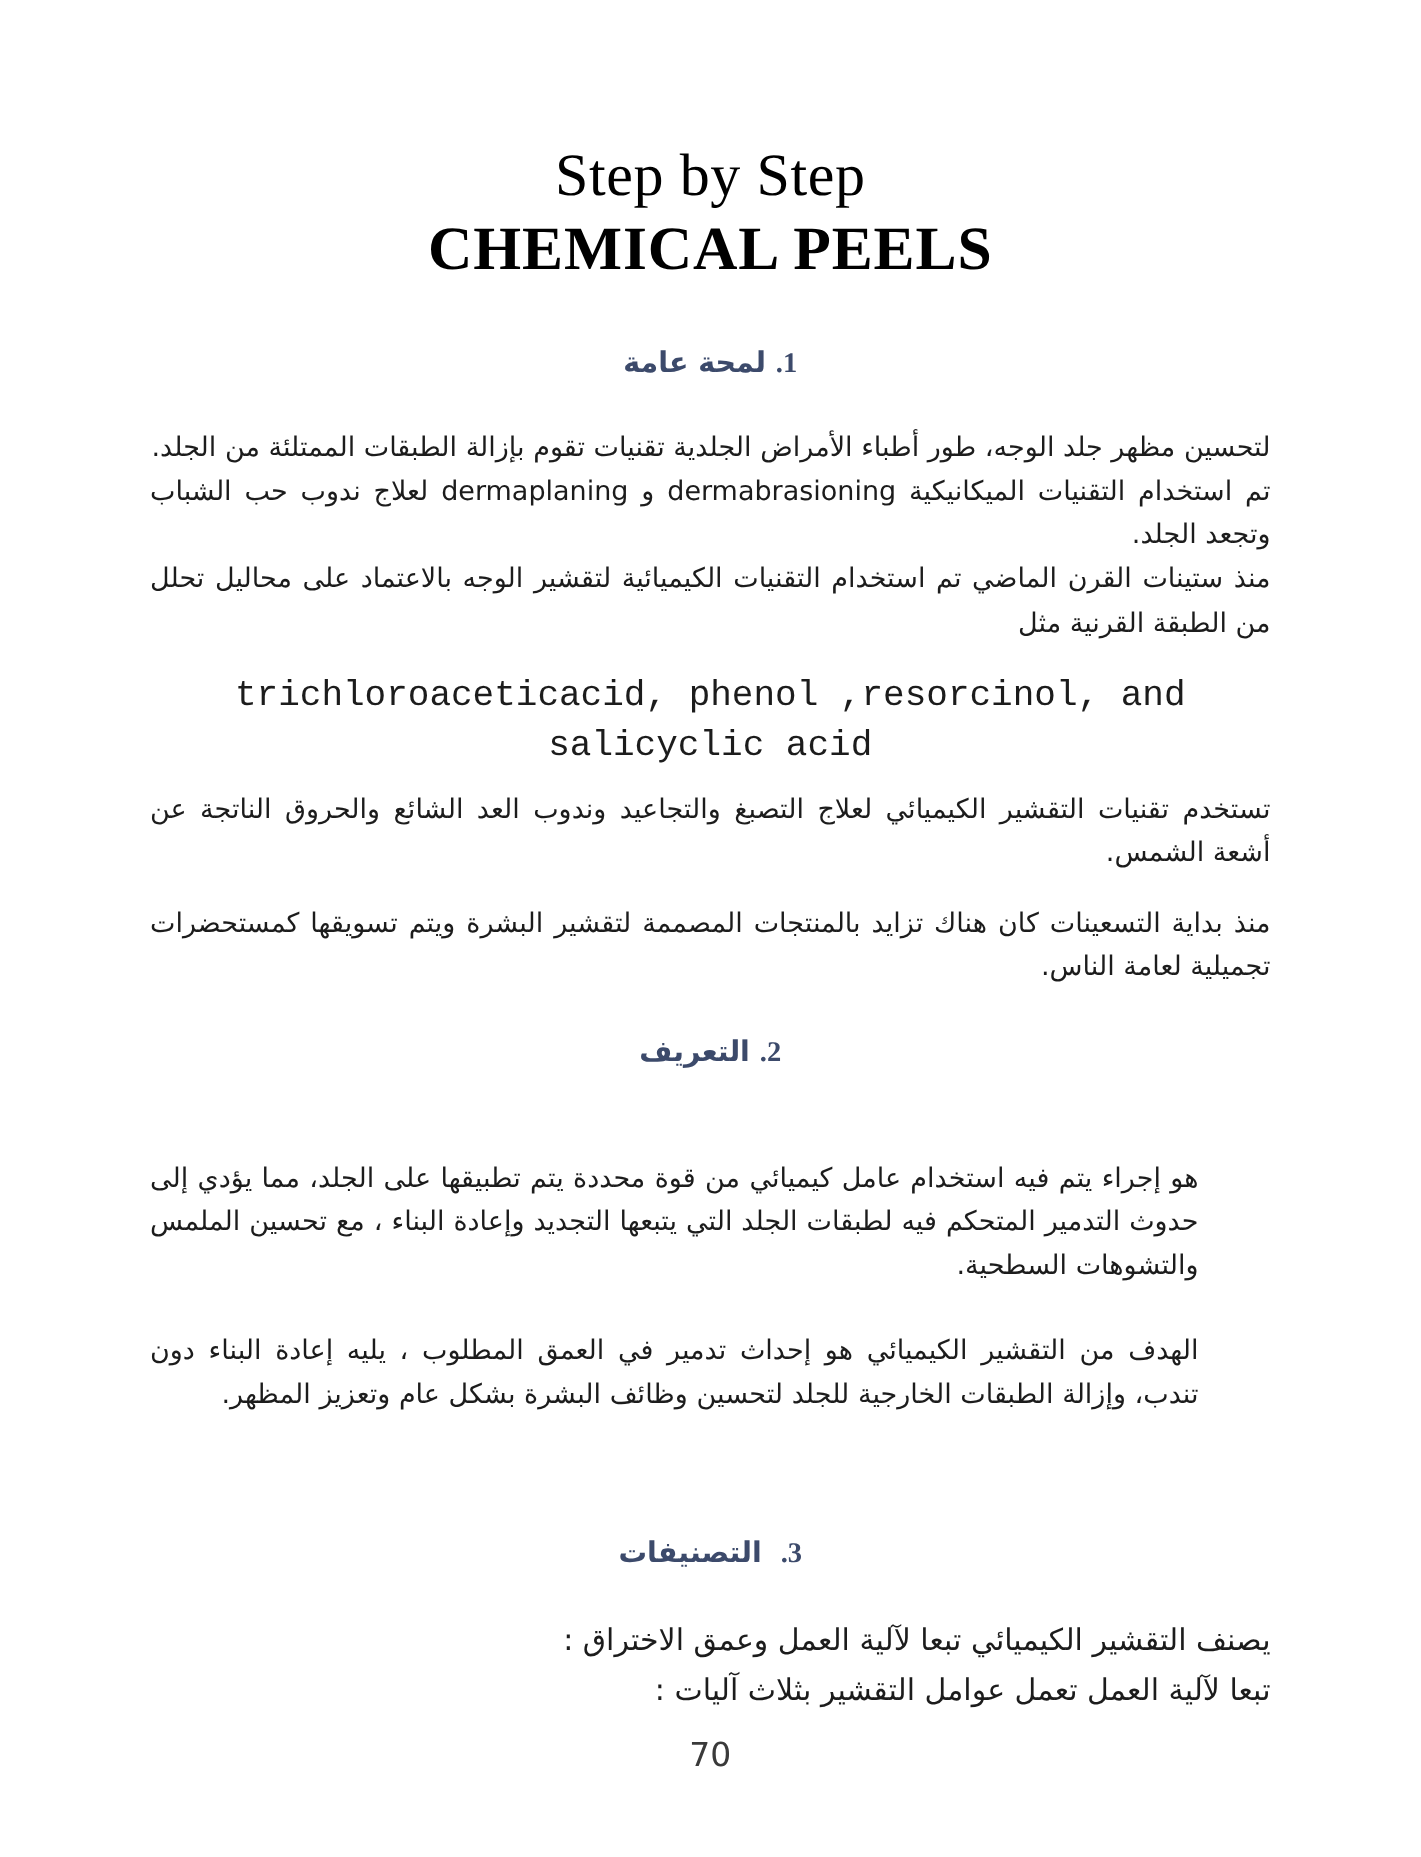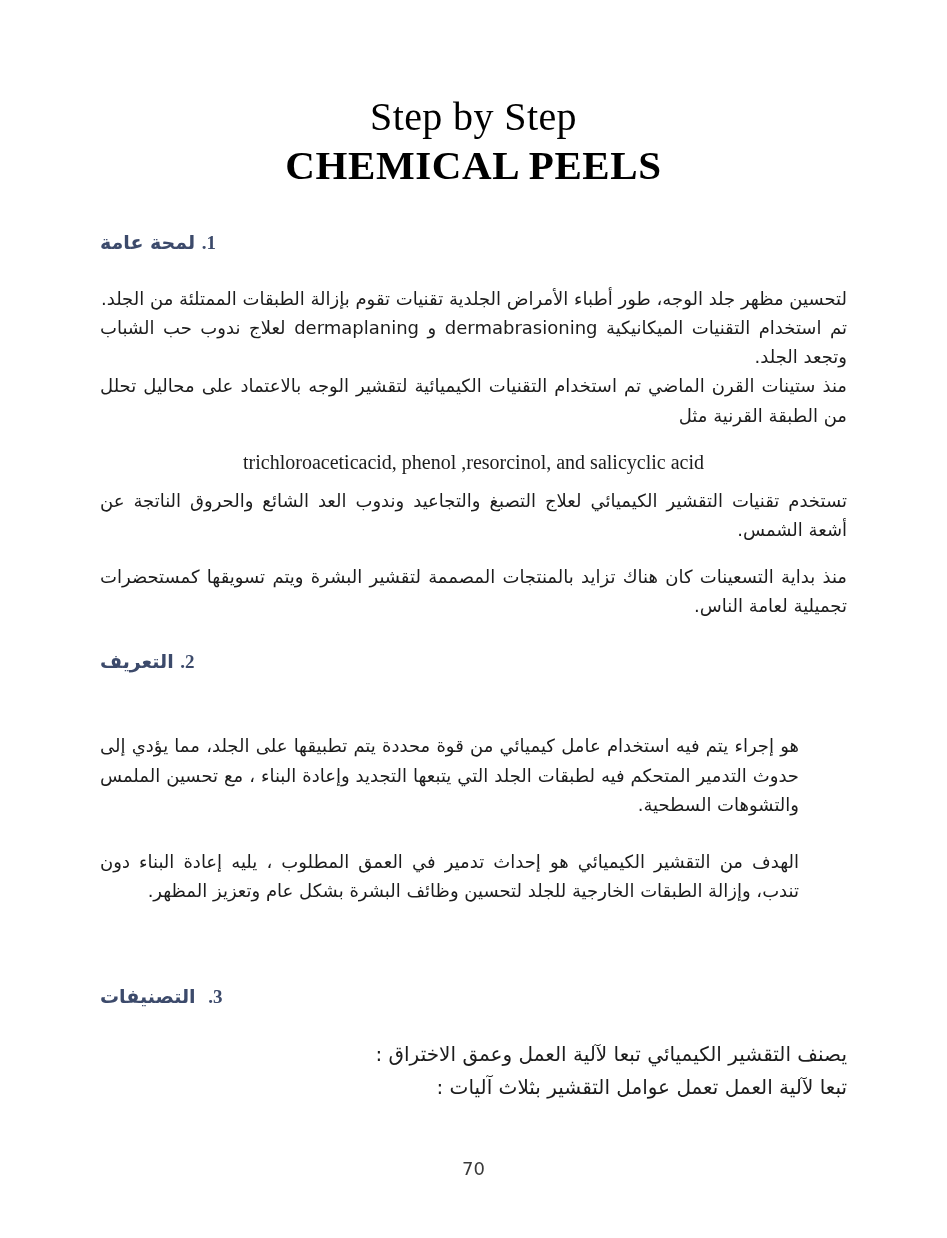--- a/index.html
+++ b/index.html
@@ -43,21 +43,21 @@
     font-weight: 700;
     line-height: 1.15;
     letter-spacing: 0.6px;
     color: #000;
     margin-top: 2px;
   }
 
   
   .section-heading {
     direction: rtl;
-    text-align: left;
+    text-align: center;
     font-family: "DejaVu Sans", "Liberation Sans", sans-serif;
     font-size: 19px;
     font-weight: 700;
     color: #3c4a6b;
     letter-spacing: 0px;
   }
   .section-heading .num {
     font-family: "Liberation Serif", "DejaVu Serif", serif;
     font-weight: 700;
   }
@@ -83,22 +83,22 @@
     text-align-last: right;
     font-family: "DejaVu Sans", "Liberation Sans", sans-serif;
     font-size: 20px;
     line-height: 1.62;
     color: #1c1c1c;
   }
 
   
   .latin-center {
     text-align: center;
-    font-family: Liberation Serif, serif;
-    font-size: 20px;
+    font-family: Liberation Mono, monospace;
+    font-size: 24px;
     color: #1c1c1c;
     line-height: 1.4;
   }
 
   
   .ar-list {
     direction: rtl;
     list-style: none;
     margin: 0;
     padding: 0;
@@ -131,21 +131,21 @@
   .sp-xxl { height: 62px; }
 
   
   .page-number {
     position: absolute;
     left: 0;
     right: 0;
     top: 1158px;
     text-align: center;
     font-family: "DejaVu Sans", "Liberation Sans", sans-serif;
-    font-size: 18px;
+    font-size: 22px;
     color: #3a3a3a;
   }
 </style>
 </head>
 <body>
 
 <div class="page">
 
   <div class="title-block">
     <div class="title-line1">Step by Step</div>

